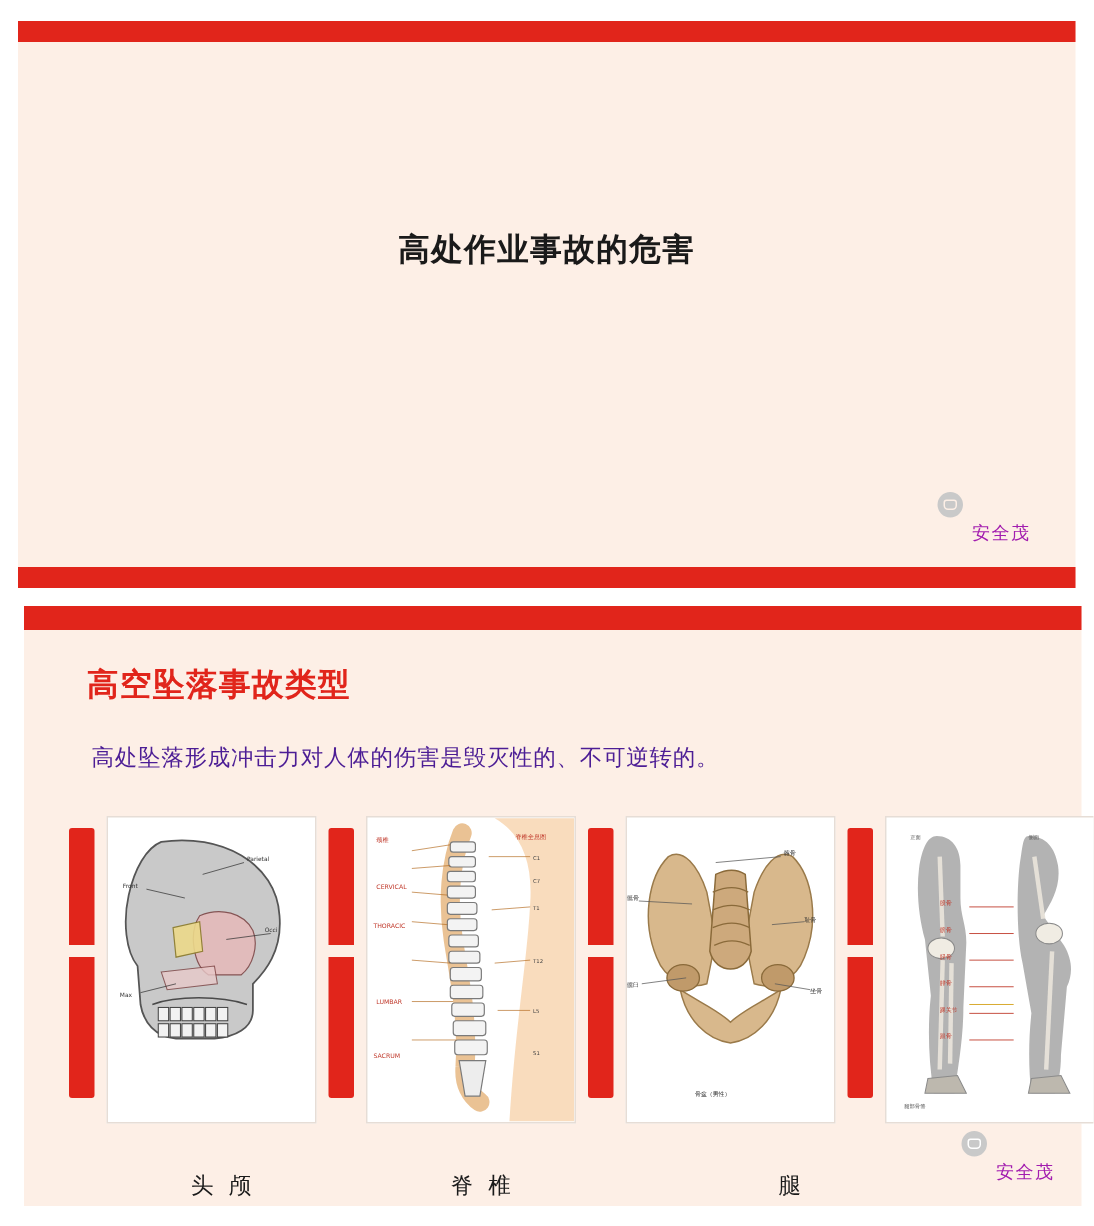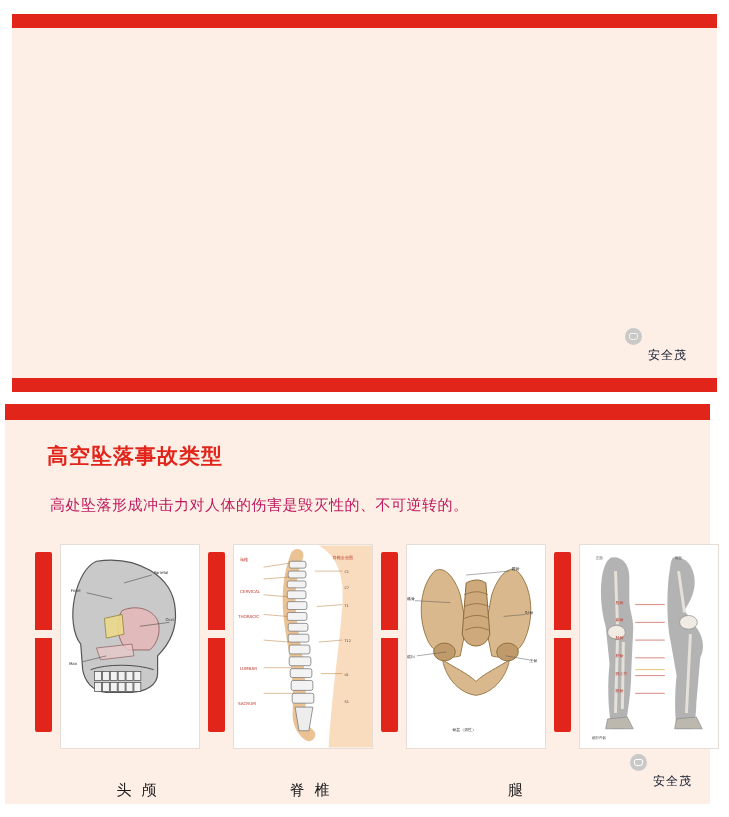--- a/index.html
+++ b/index.html
@@ -85,34 +85,34 @@
     position: absolute;
     left: 4px; top: 5px;
     width: 9px; height: 7px;
     border: 1.5px solid #fdefe6;
     border-radius: 2px 2px 3px 3px;
     box-sizing: border-box;
   }
   .wm-white .wm-circle::before { border-color: #ffffff; }
   .wm .wm-text {
     letter-spacing: 1px;
-    color: #0f172a;
+    color: #a21caf;
     font-size: 12px;
     margin-top: 39px;
   }
   .slide1 .wm-pos {
     position: absolute;
     right: 30px;
     bottom: 28px;
   }
 
   
   .slide2 {
     position: absolute;
-    left: 5px;
+    left: 16px;
     top: 404px;
     width: 705px;
     height: 400px;
     background: #fdefe6;
   }
   .slide2 .bar-top {
     position: absolute;
     left: 0; top: 0;
     width: 100%;
     height: 16px;
@@ -125,21 +125,21 @@
     font-size: 21px;
     font-weight: bold;
     color: #e1251b;
     letter-spacing: 1px;
   }
   .slide2 .subtext {
     position: absolute;
     left: 45px;
     top: 92px;
     font-size: 15px;
-    color: #be185d;
+    color: #4c1d95;
     letter-spacing: 0.5px;
   }
   .slide2 .wm-pos {
     position: absolute;
     right: 18px;
     bottom: 14px;
   }
 
   
   .img-row {
@@ -199,20 +199,21 @@
 </style>
 </head>
 <body>
 
 <div class="page">
 
   <section class="slide1">
     <div class="bar-top"></div>
 
     <div class="title-block">
+      <div class="part-sub">高处作业事故的危害</div>
     </div>
 
     <div class="wm wm-pos">
       <span class="wm-circle"></span>
       <span class="wm-text">安全茂</span>
     </div>
 
     <div class="bar-bottom"></div>
   </section>
 

